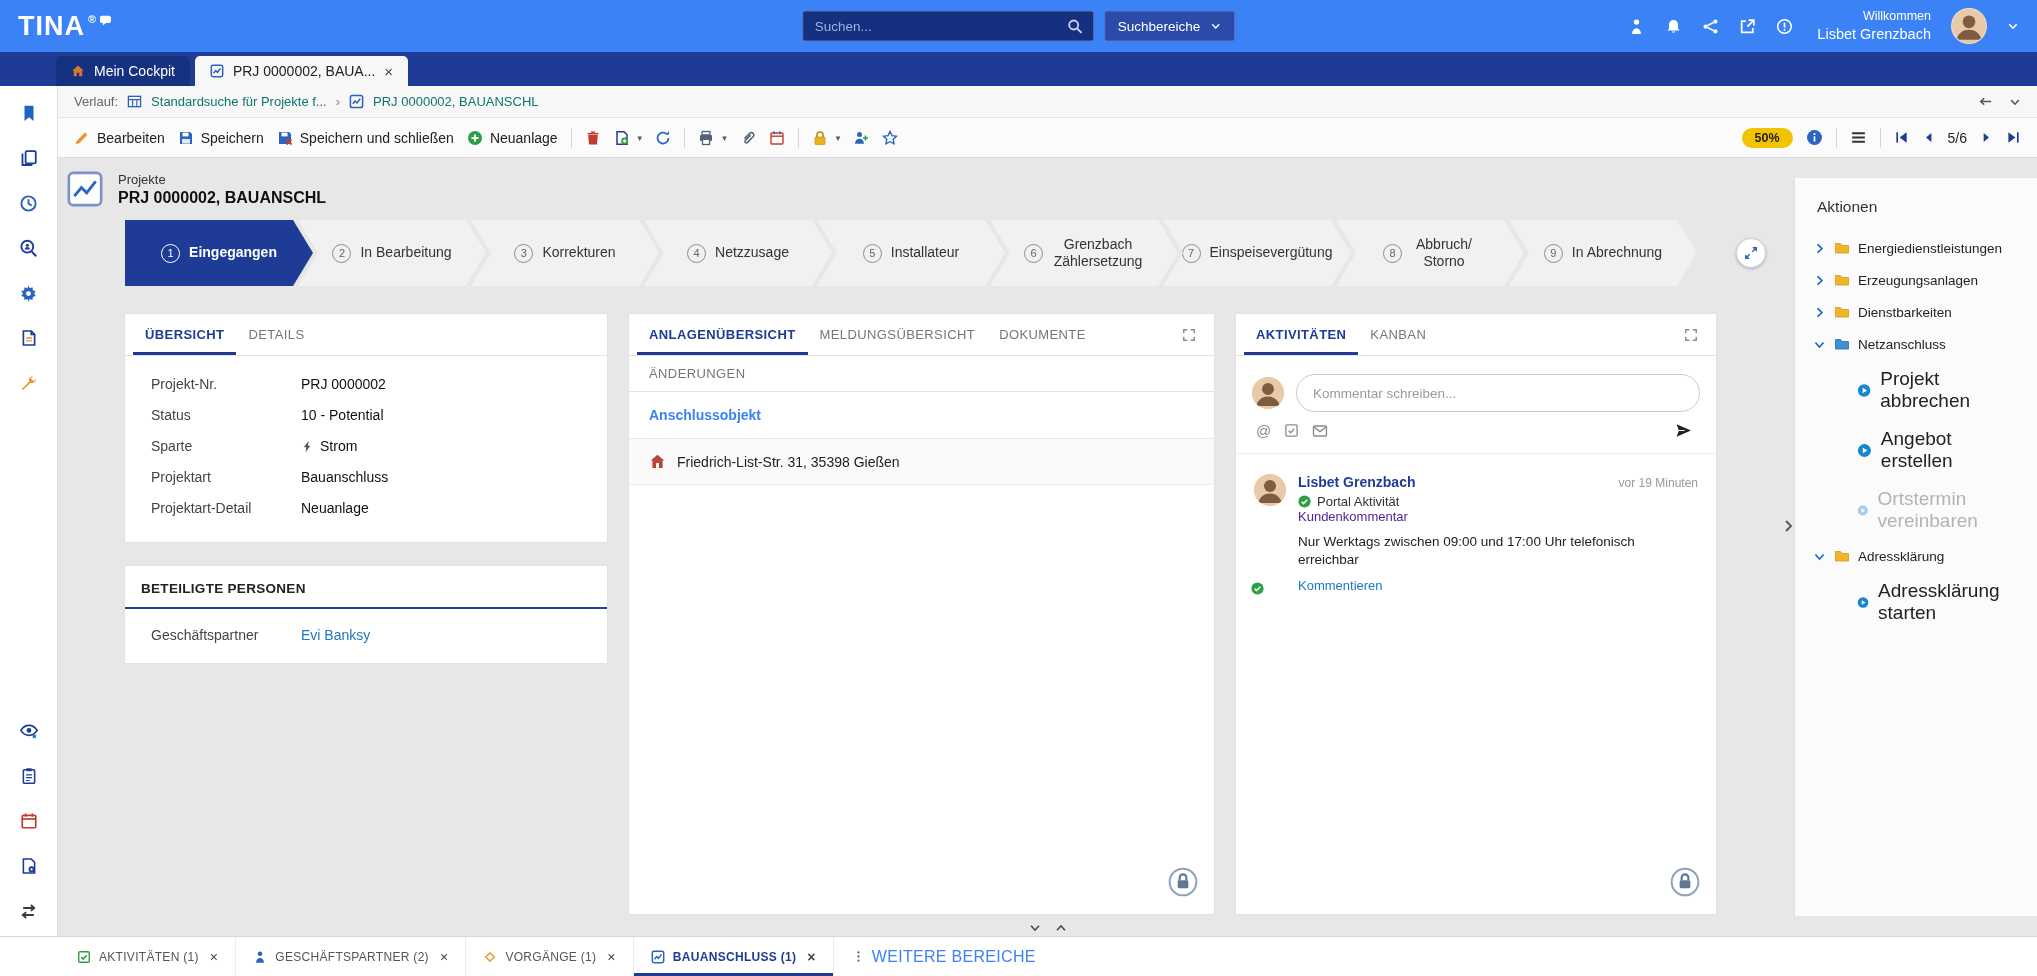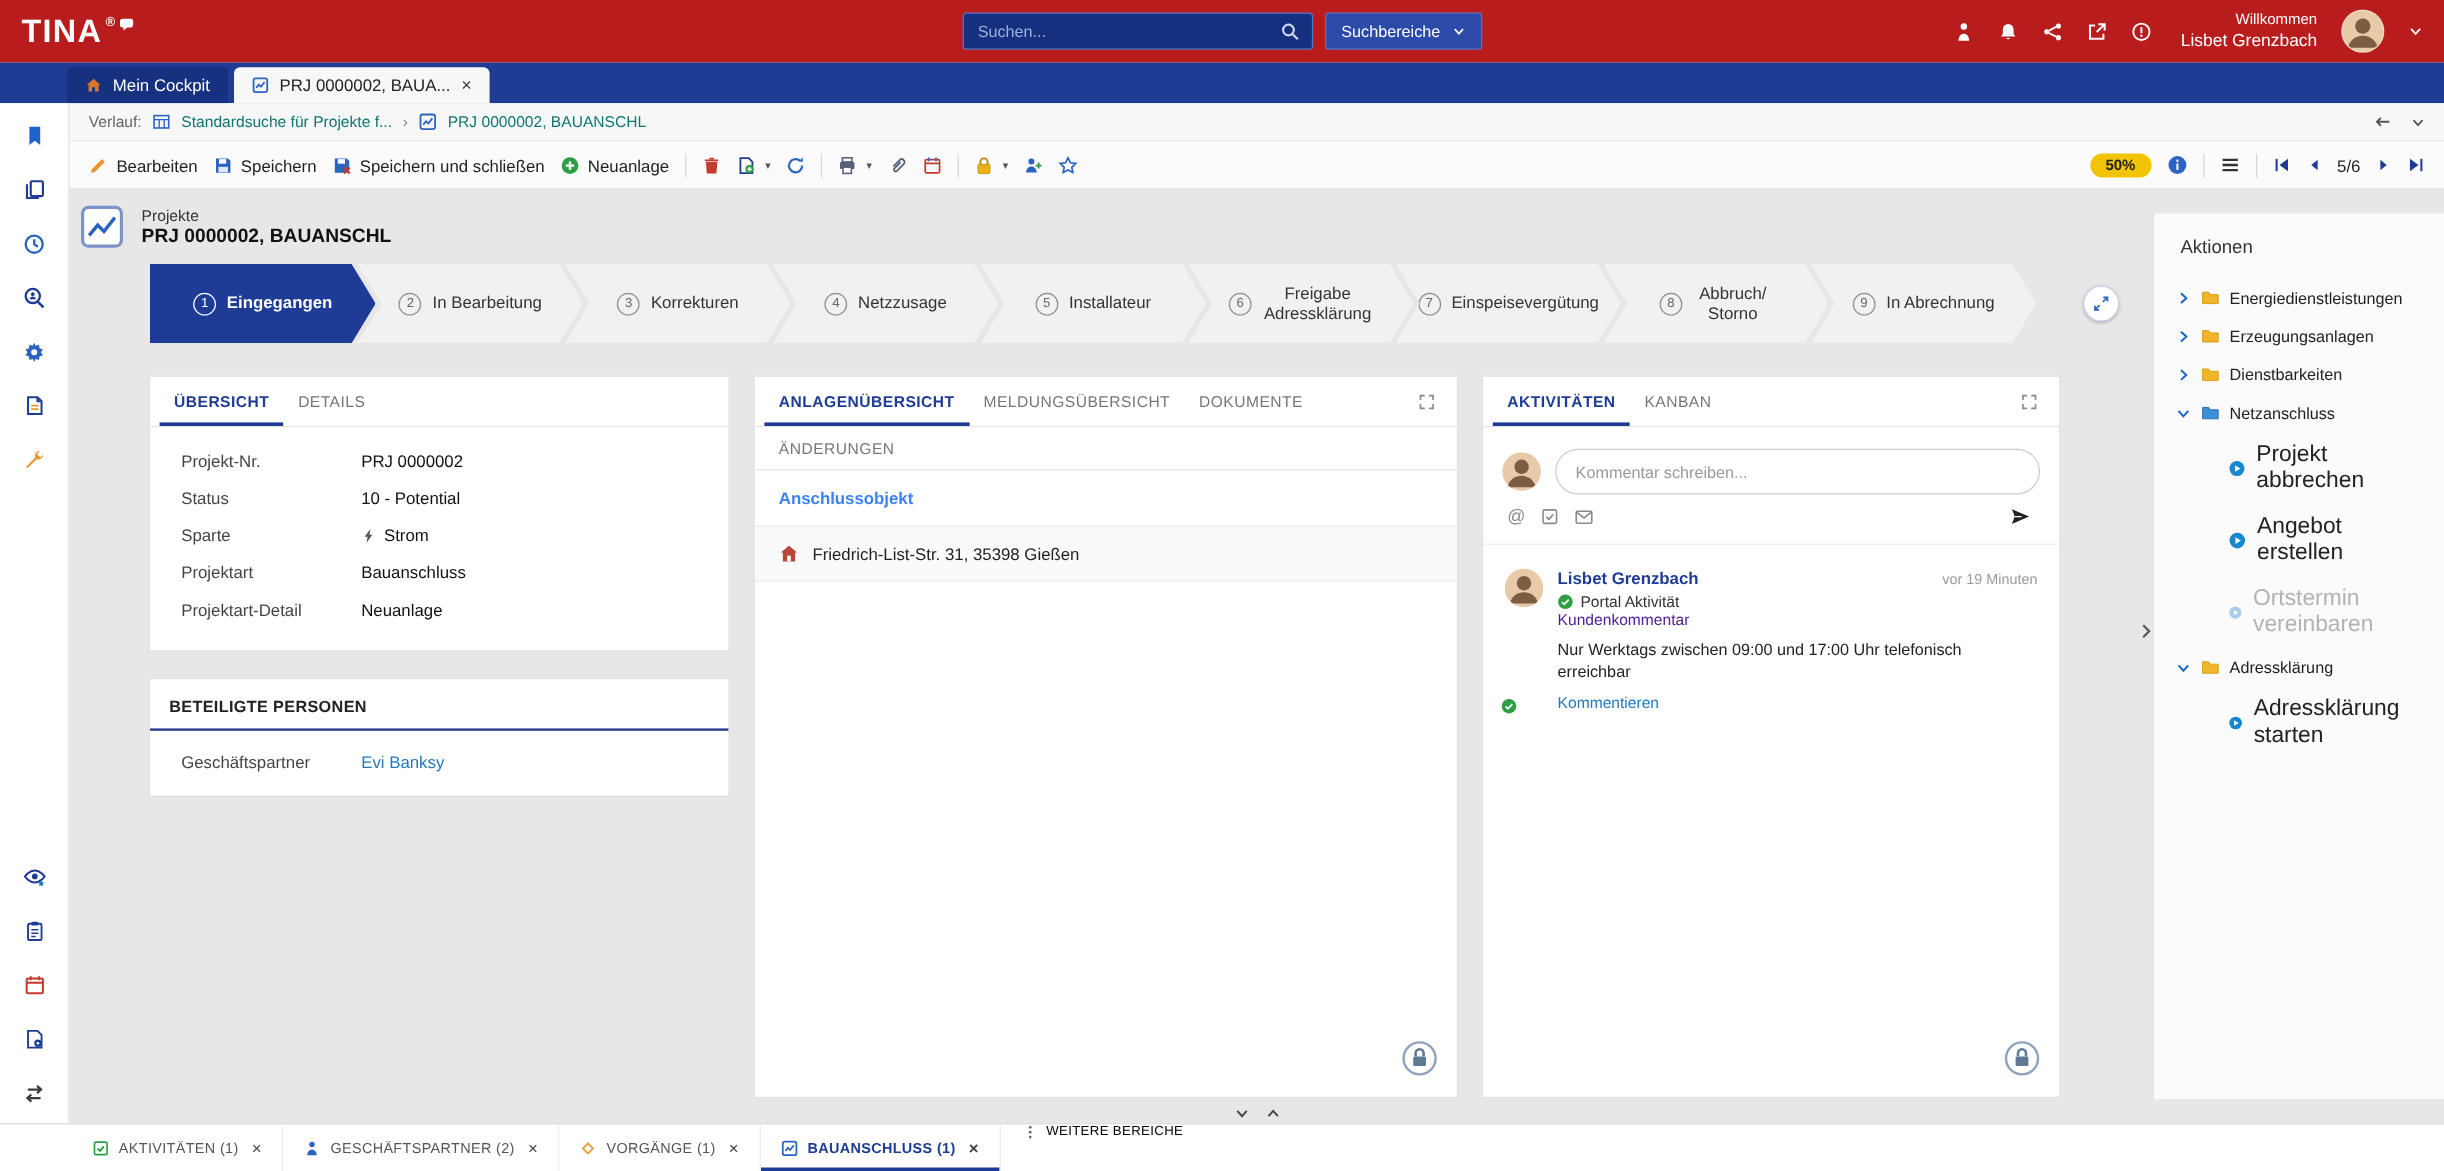--- a/index.html
+++ b/index.html
@@ -1,21 +1,21 @@
 <!DOCTYPE html>
 <html><head>
 <meta charset="utf-8">
 <style>
   *{box-sizing:border-box}
   html,body{margin:0;padding:0;background:#bfbfbf}
   body{font-family:"Liberation Sans",sans-serif}
   .screen{width:2037px;height:976px;background:#e7e7e7;display:flex;flex-direction:column;overflow:hidden;position:relative}
 
   
-  .topbar{height:52px;background:#b91c1c;color:#fff;display:flex;align-items:center;padding:0 18px;position:relative;flex:none}
+  .topbar{height:52px;background:#3b82f6;color:#fff;display:flex;align-items:center;padding:0 18px;position:relative;flex:none}
   .logo{display:flex;align-items:flex-start;gap:3px;font-size:27px;font-weight:bold;letter-spacing:1px;cursor:pointer}
   .logo sup{font-size:11px;margin-top:2px}
   .logo svg{margin-top:3px}
   .search-wrap{position:absolute;left:50%;top:50%;transform:translate(-50%,-50%);display:flex;gap:10px;align-items:center}
   .search-box{width:292px;height:31px;background:#15307e;border:1px solid #5a74c4;border-radius:3px;display:flex;align-items:center;padding:0 10px;gap:6px}
   .search-box input{flex:1;background:transparent;border:0;outline:0;color:#e8ecf7;font-size:13.5px;font-family:inherit;min-width:0}
   .search-box input::placeholder{color:#9fb0dd}
   .btn-areas{height:31px;background:#2c4aa8;border:1px solid #5a74c4;border-radius:3px;color:#fff;font-size:13.5px;display:flex;align-items:center;gap:10px;padding:0 13px;cursor:pointer;font-family:inherit}
   .top-icons{margin-left:auto;display:flex;align-items:center;gap:20px}
   .tbtn{background:none;border:0;color:#fff;cursor:pointer;display:flex;padding:0;align-items:center}
@@ -127,21 +127,21 @@
   .actions-collapse{position:absolute;left:-15px;top:340px;background:none;border:0;color:#555;cursor:pointer;padding:0;display:flex}
 
   .mid-collapse{position:absolute;bottom:1px;left:50%;transform:translateX(-50%);display:flex;gap:12px;color:#444}
   .mid-collapse button{background:none;border:0;padding:0;cursor:pointer;color:#444;display:flex}
 
   
   .bottombar{height:40px;background:#fff;border-top:1px solid #d7d7d7;display:flex;align-items:stretch;flex:none;padding-left:60px}
   .btab{display:flex;align-items:center;gap:8px;padding:0 17px;font-size:12px;letter-spacing:.3px;color:#555;border-right:1px solid #ececec;cursor:pointer}
   .btab.active{color:#1e3c96;font-weight:bold;box-shadow:inset 0 -3px 0 #1e3c96}
   .btab .x{font-size:14px;margin-left:3px}
-  .bmore{display:flex;gap:7px;padding:0 18px;font-size:11px;letter-spacing:.3px;color:#000000;cursor:pointer}
+  .bmore{display:flex;align-items:center;gap:7px;padding:0 18px;font-size:16px;letter-spacing:.3px;color:#3b82f6;cursor:pointer}
 </style>
 </head>
 <body>
 
 <div class="screen">
 
   <header class="topbar">
     <div class="logo">
       <span>TINA</span>
         <sup>®</sup>
@@ -517,21 +517,21 @@
               <div class="stage">
                   <span class="snum">4</span>
                   <span class="slabel">Netzzusage</span>
                 </div>
               <div class="stage">
                   <span class="snum">5</span>
                   <span class="slabel">Installateur</span>
                 </div>
               <div class="stage">
                   <span class="snum">6</span>
-                  <span class="slabel">Freigabe Adressklärung</span>
+                  <span class="slabel">Grenzbach Zählersetzung</span>
                 </div>
               <div class="stage">
                   <span class="snum">7</span>
                   <span class="slabel">Einspeisevergütung</span>
                 </div>
               <div class="stage">
                   <span class="snum">8</span>
                   <span class="slabel">Abbruch/ Storno</span>
                 </div>
               <div class="stage">

